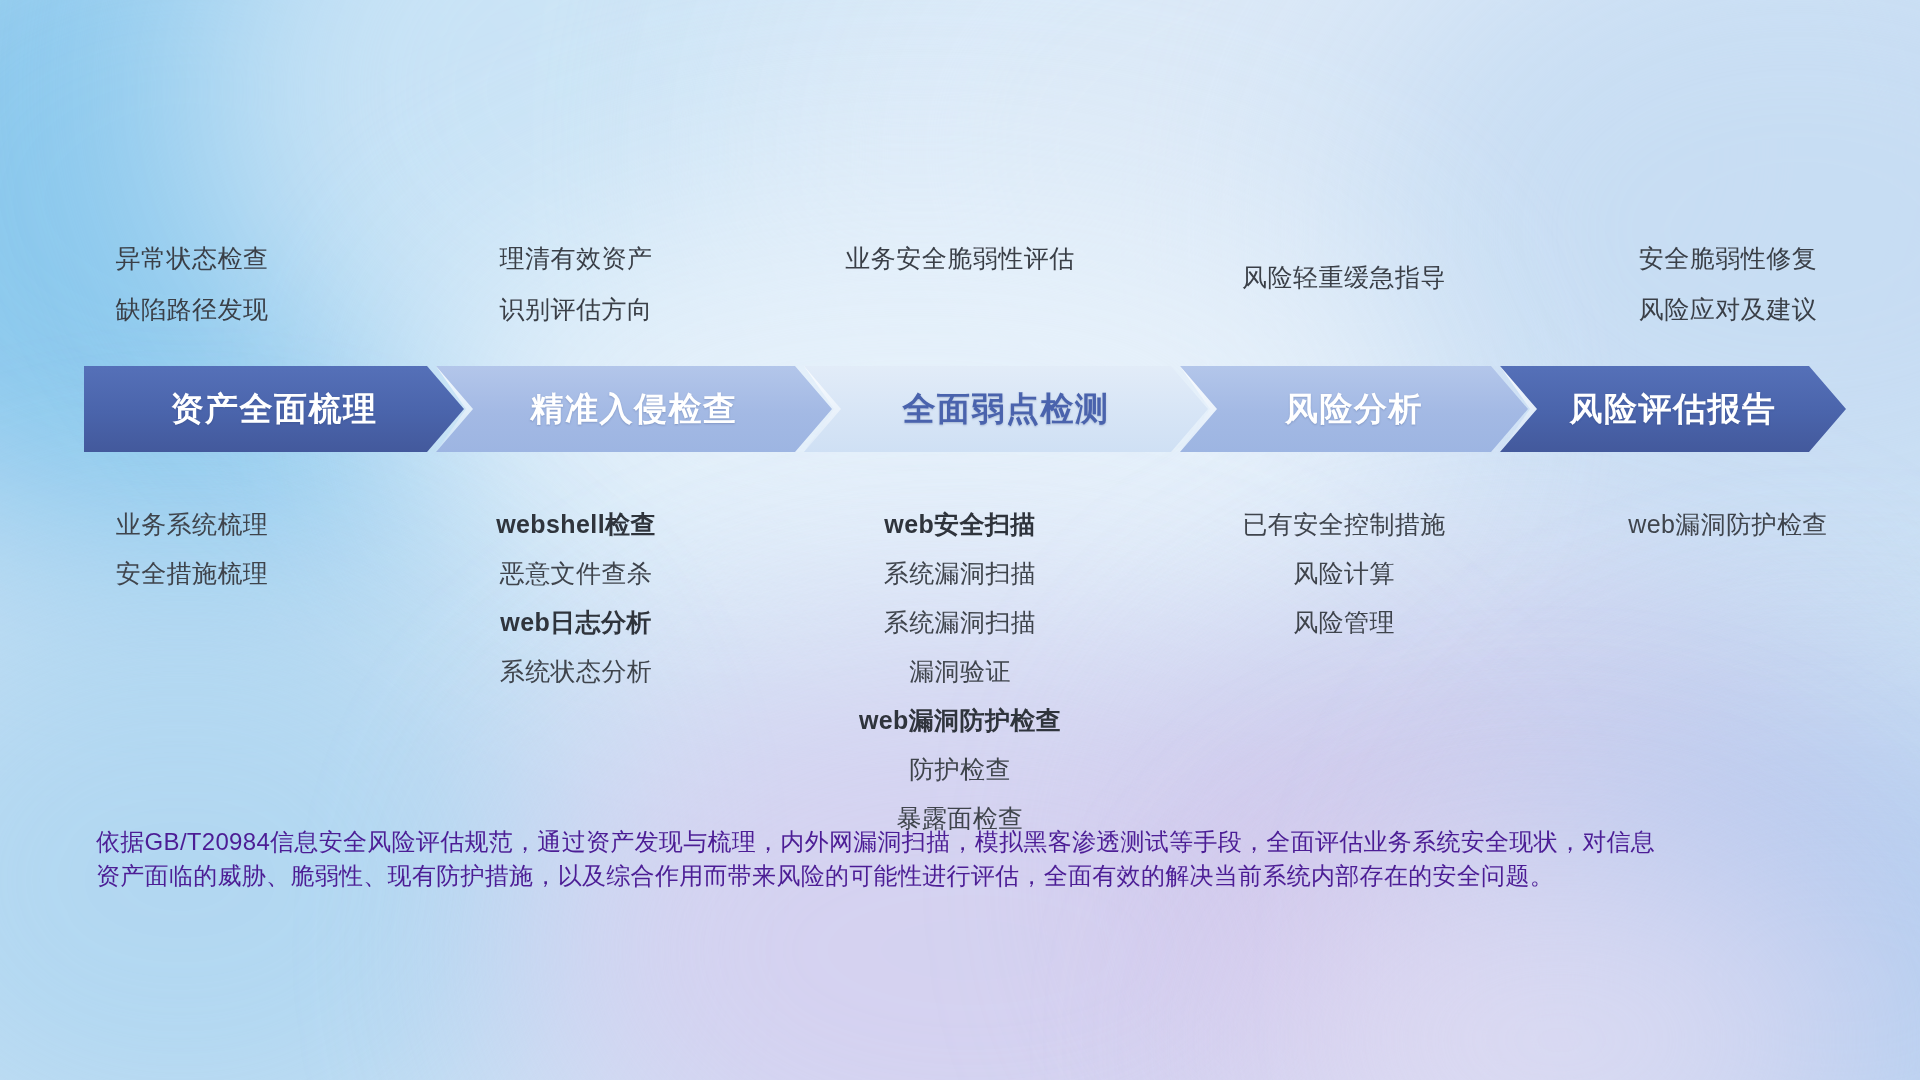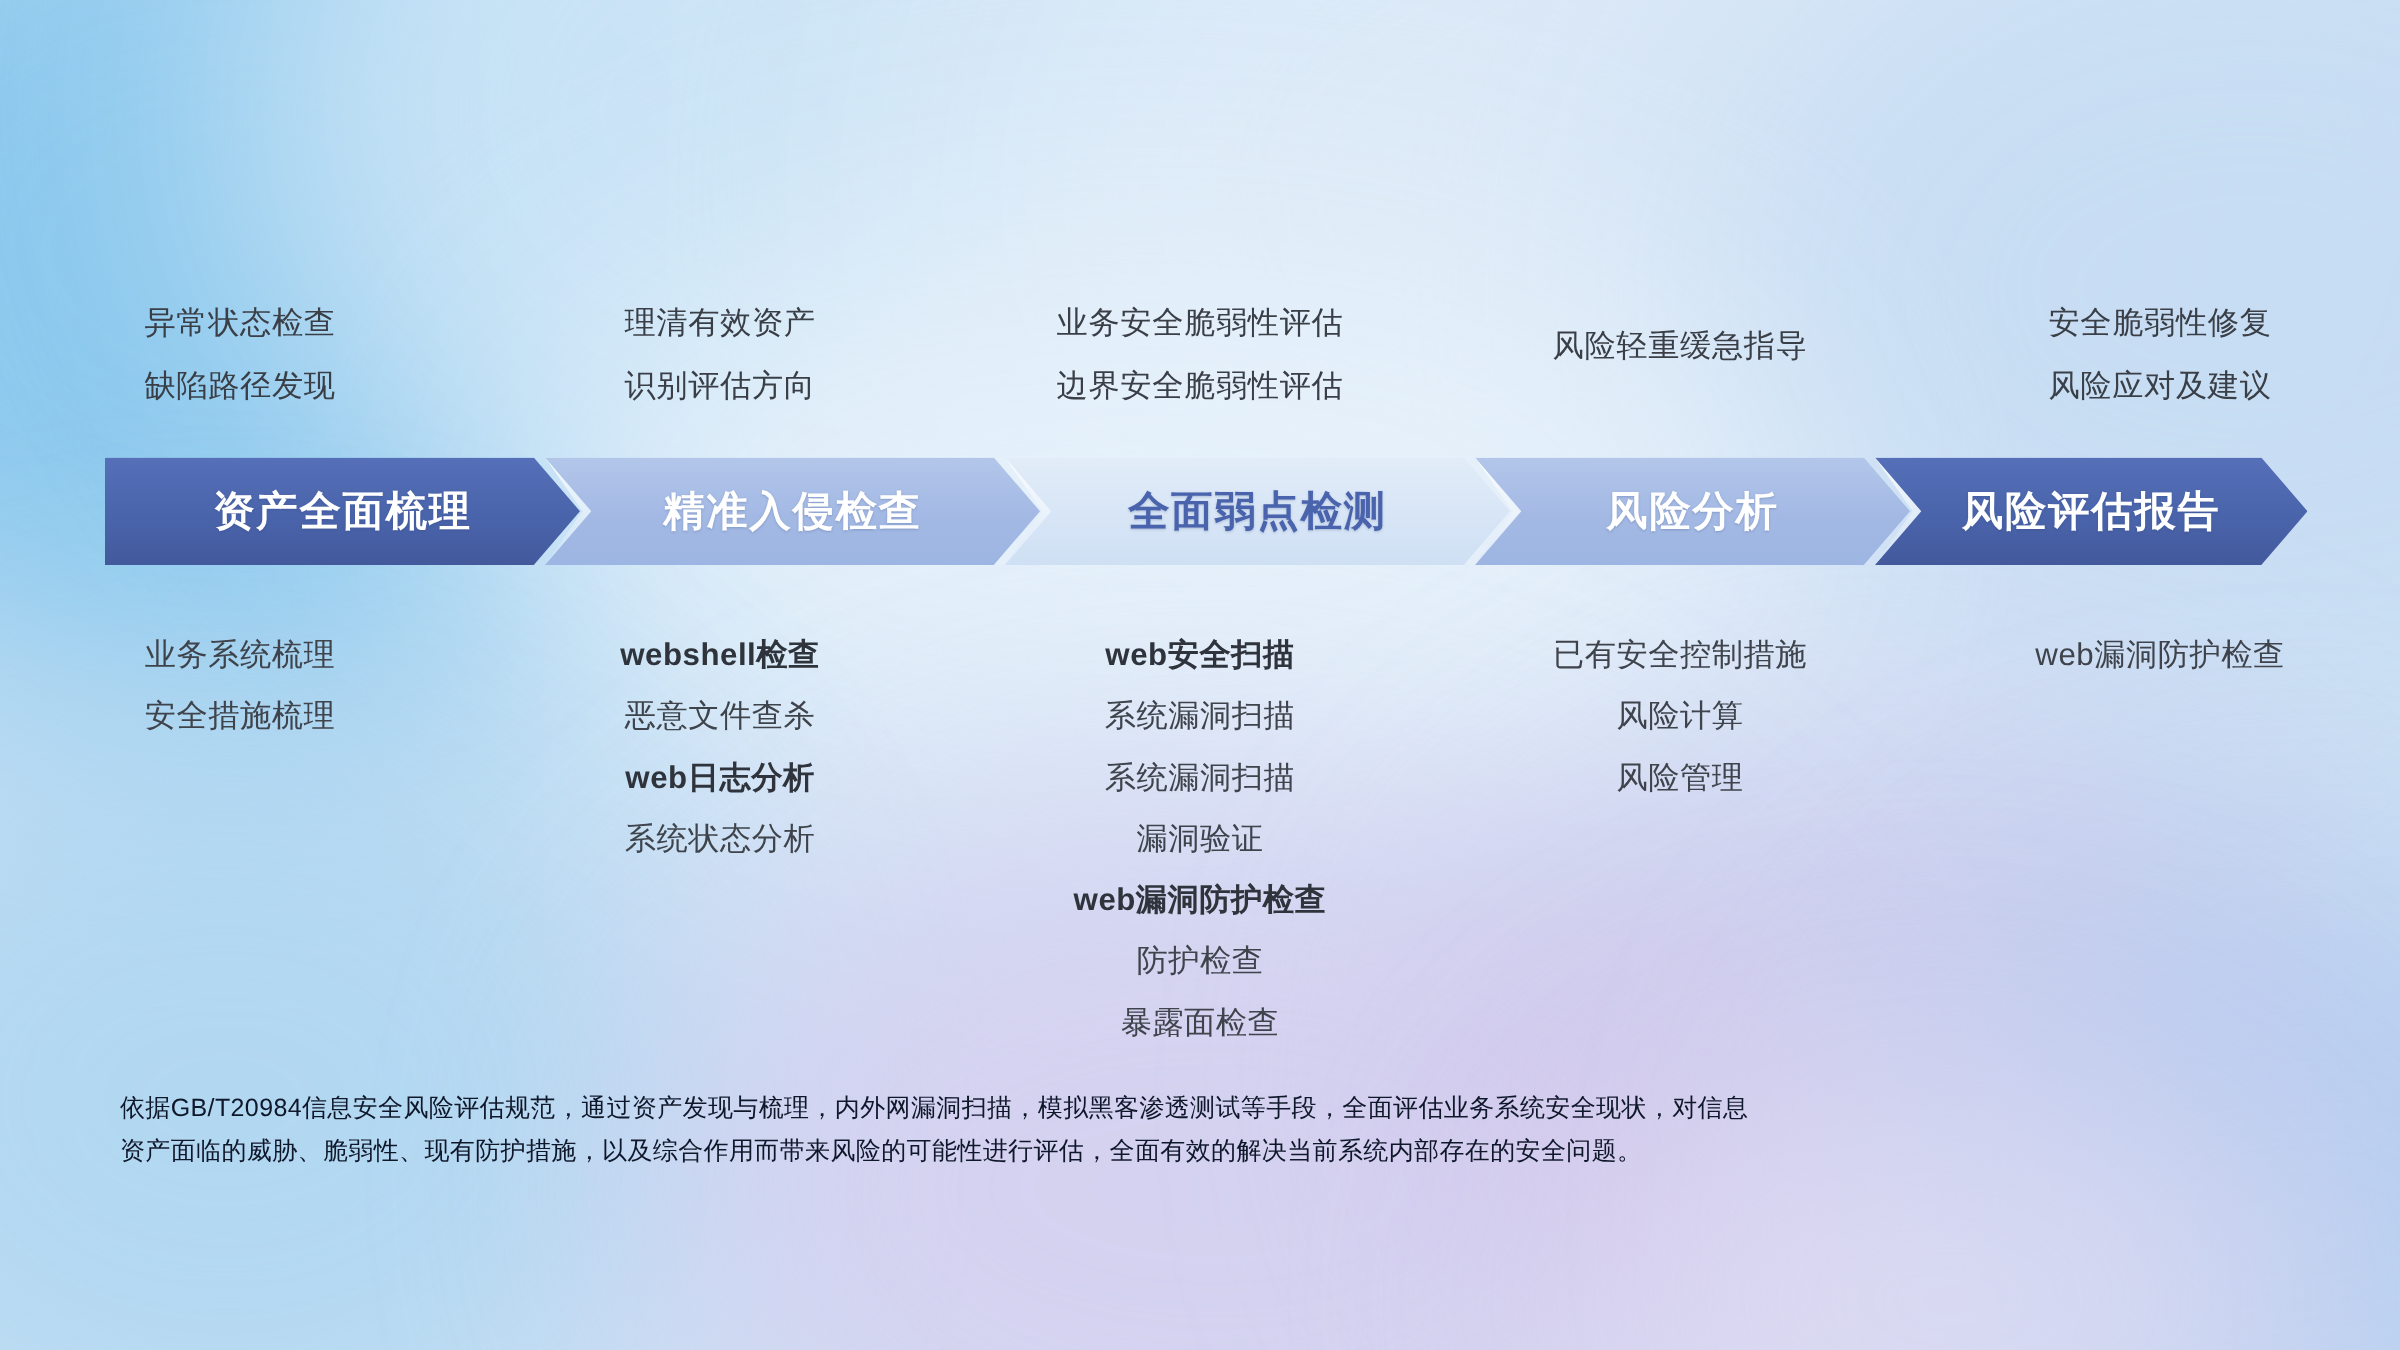--- a/index.html
+++ b/index.html
@@ -70,22 +70,22 @@
 
   
   #bottom-row{top:500px;}
   .blabel{
     font-size:25px;color:#3f444c;line-height:49px;white-space:nowrap;letter-spacing:.4px;
   }
   .blabel.bold{font-weight:bold;color:#2f343c;}
 
   
   #footer{
-    position:absolute;left:96px;top:870px;width:1560px;
-    font-size:20px;line-height:34px;color:#0f172a;letter-spacing:.3px;
+    position:absolute;left:96px;top:825px;width:1560px;
+    font-size:24px;line-height:34px;color:#4c1d95;letter-spacing:.3px;
   }
   #footer p{margin:0;}
 </style>
 </head>
 <body>
 
 <div id="bg">
   <div class="blob b1"></div>
   <div class="blob b2"></div>
   <div class="blob b3"></div>
@@ -104,21 +104,20 @@
     <div class="col c1">
       <div class="toplabel">异常状态检查</div>
       <div class="toplabel">缺陷路径发现</div>
     </div>
     <div class="col c0">
       <div class="toplabel">理清有效资产</div>
       <div class="toplabel">识别评估方向</div>
     </div>
     <div class="col c2">
       <div class="toplabel">业务安全脆弱性评估</div>
-      <div class="toplabel">边界安全脆弱性评估</div>
     </div>
     <div class="col c3 c4">
       <div class="toplabel">风险轻重缓急指导</div>
     </div>
     <div class="col c4b">
       <div class="toplabel">安全脆弱性修复</div>
       <div class="toplabel">风险应对及建议</div>
     </div>
   </div>
 

